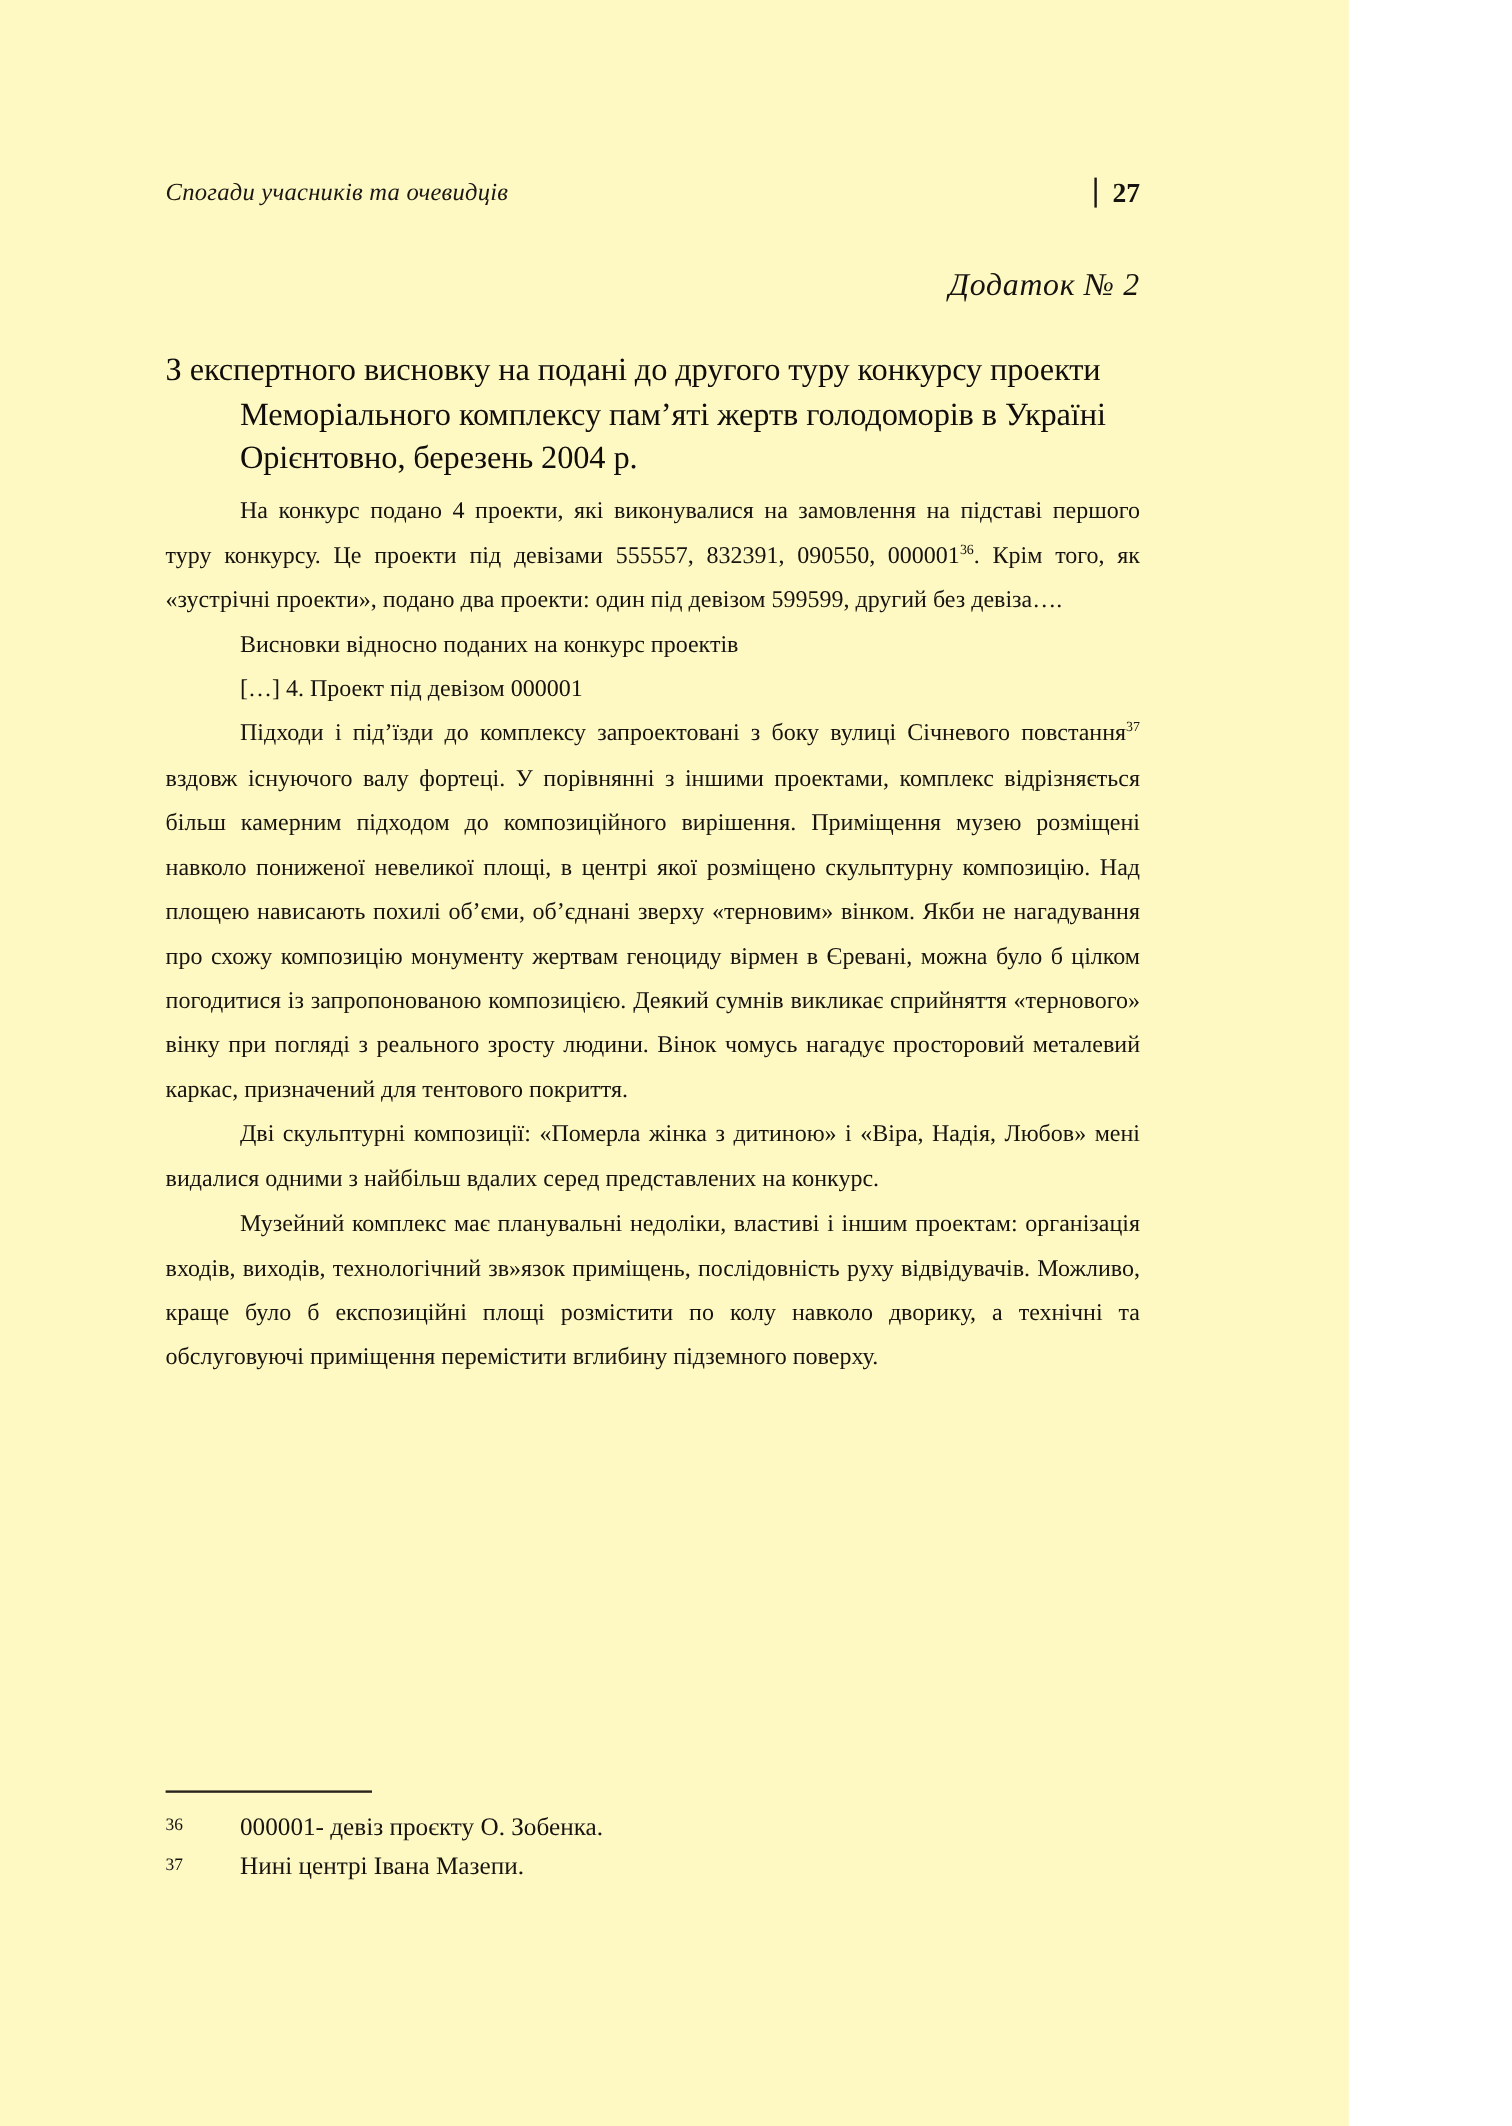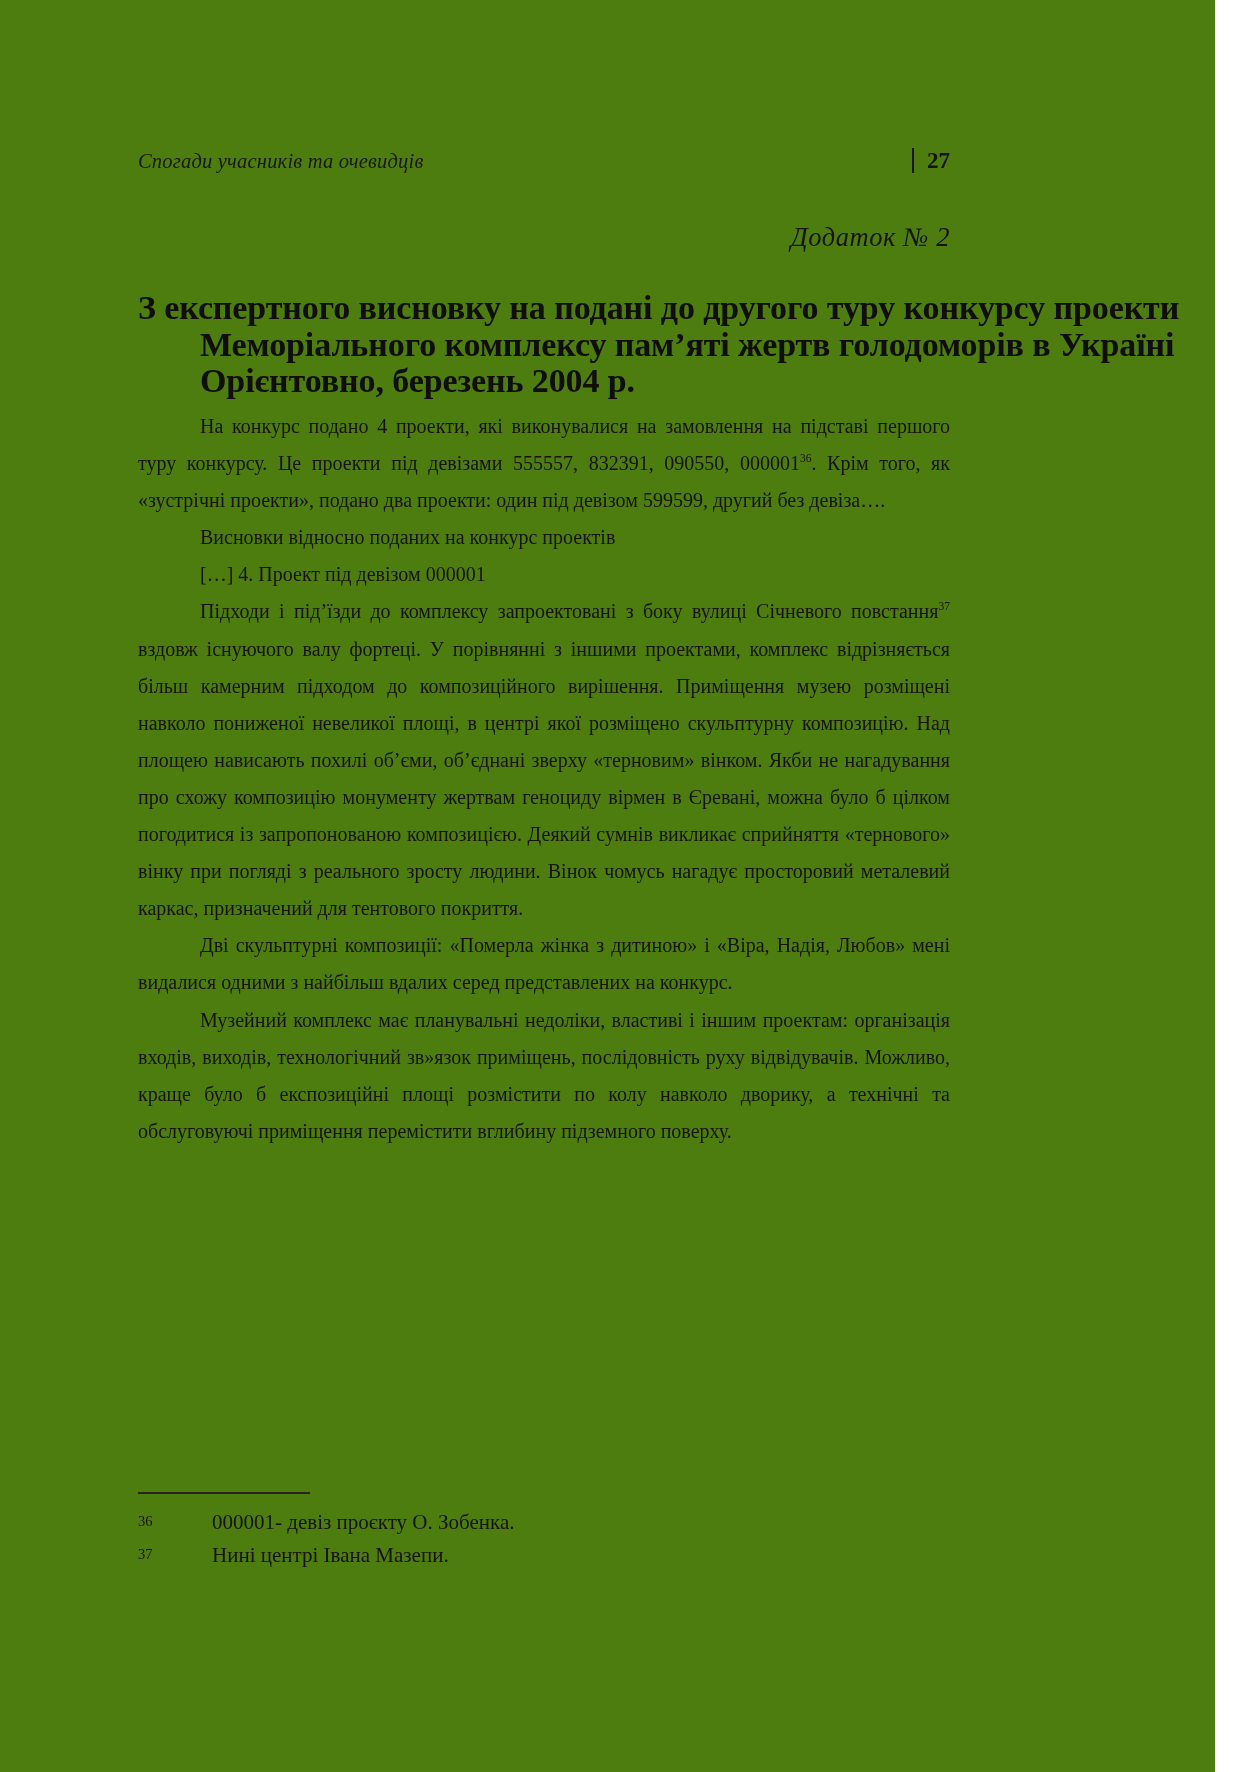--- a/index.html
+++ b/index.html
@@ -14,23 +14,23 @@
     font-family: "Liberation Serif", "DejaVu Serif", serif;
     color: #17130f;
     position: relative;
     overflow: hidden;
   }
 
   .page {
     position: absolute;
     left: 0;
     top: 0;
-    width: 1215px;
+    width: 1124px;
     height: 1772px;
-    background: #4d7c0f;
+    background: #fef9c3;
   }
 
   
   .runhead {
     position: absolute;
     left: 138px;
     top: 150px;
     width: 812px;
     height: 34px;
   }
@@ -77,22 +77,22 @@
     letter-spacing: 0.6px;
     color: #17130f;
   }
 
   
   .doc-title {
     position: absolute;
     left: 138px;
     top: 290px;
     width: 820px;
-    font-weight: bold;
-    font-size: 34px;
+    font-weight: normal;
+    font-size: 27px;
     line-height: 36.5px;
     color: #100d0a;
     letter-spacing: -0.1px;
   }
   .doc-title .tl {
     display: block;
     white-space: nowrap;
   }
   .doc-title .tl.indent { padding-left: 62px; }
 
@@ -142,21 +142,20 @@
   .fn-mark {
     width: 62px;
     flex: 0 0 62px;
     font-size: 14.5px;
     line-height: 28px;
     padding-top: 1px;
     color: #17130f;
   }
   .fn-text {
     flex: 1 1 auto;
-    margin-left: 12px;
   }
 </style>
 </head>
 <body>
 
 <div class="page">
 
   <div class="runhead">
     <span class="runhead-title">Спогади учасників та очевидців</span>
     <span class="runhead-folio">

